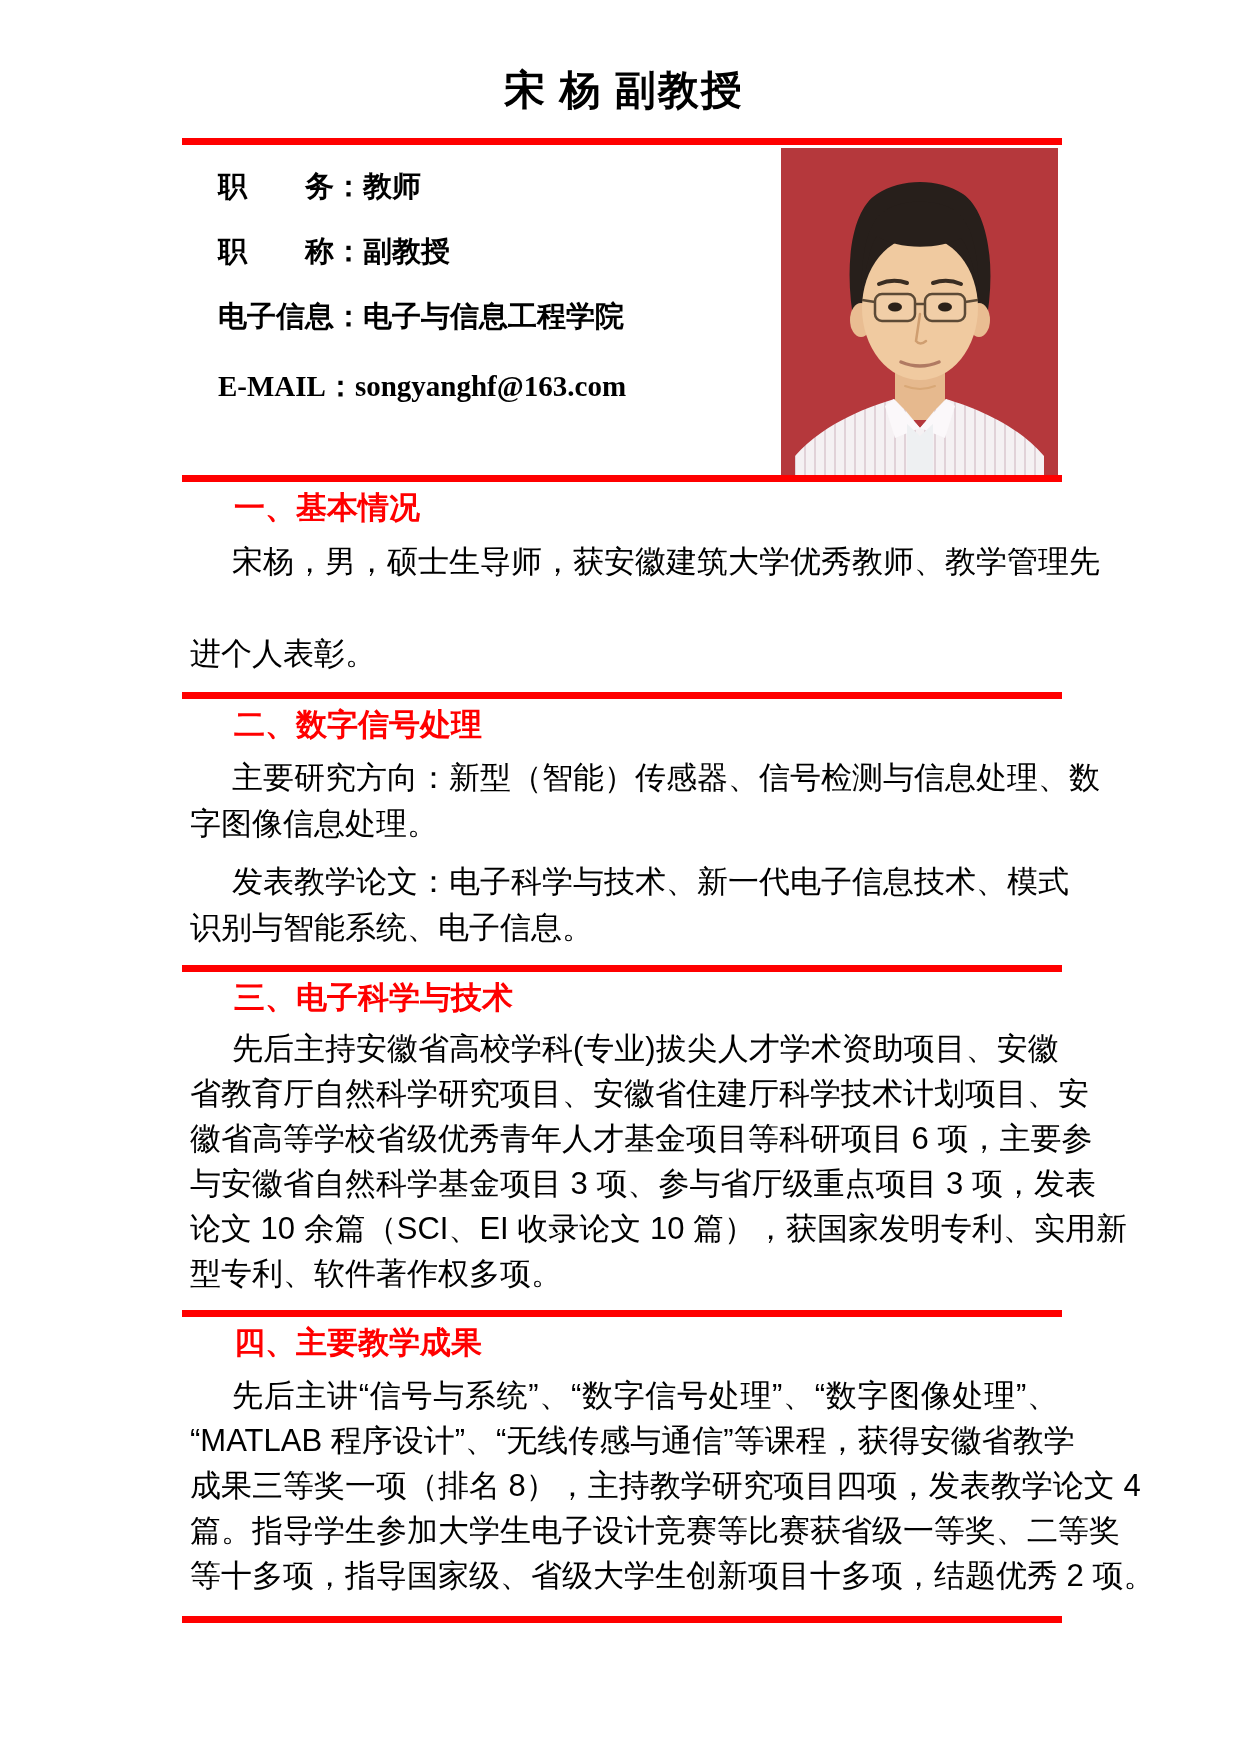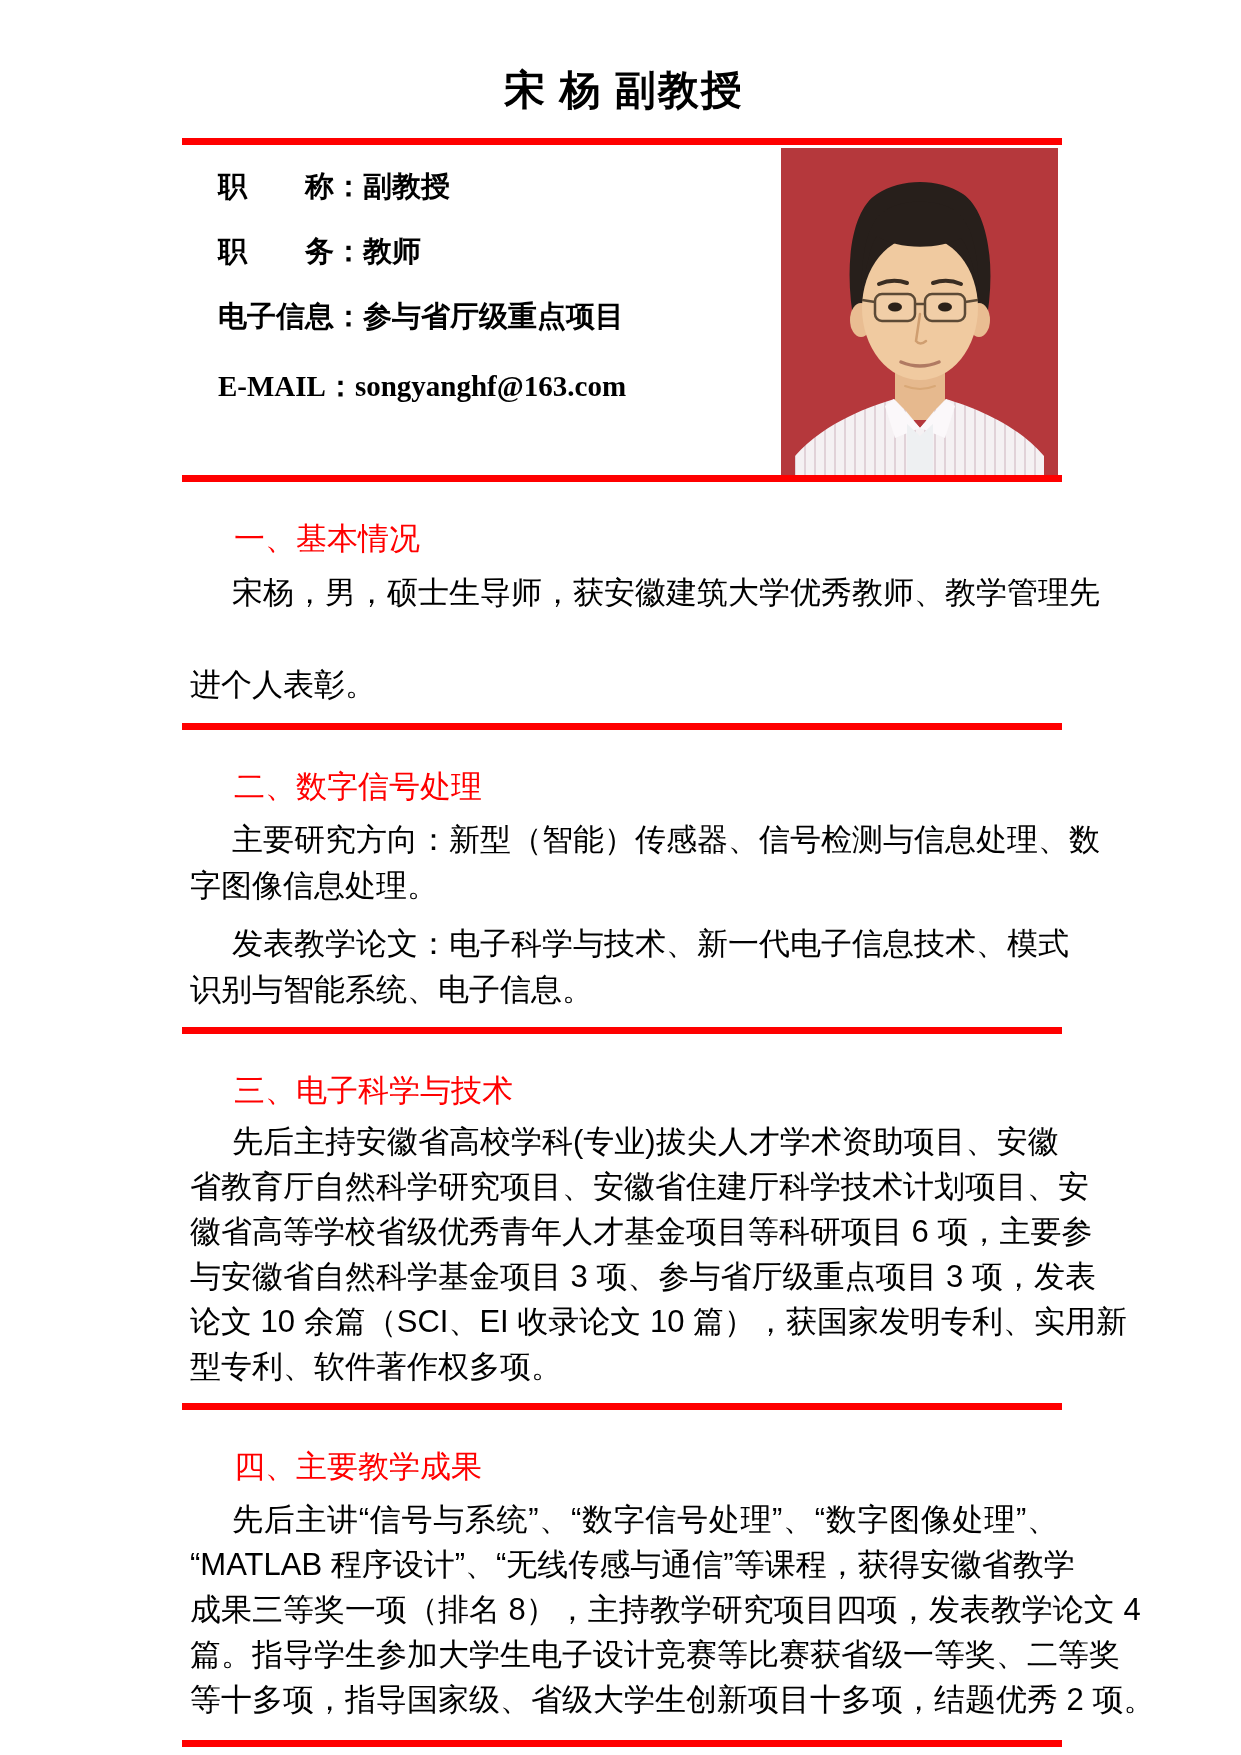--- a/index.html
+++ b/index.html
@@ -35,22 +35,22 @@
   .info-value { }
   .email-row {
     font-family:"Liberation Serif", serif; font-weight:bold;
     font-size:29px; margin-top:38px;
   }
   .photo-frame { flex:0 0 277px; width:277px; height:327px; }
   .photo-frame svg { display:block; width:277px; height:327px; }
 
   
   .sec-heading {
-    color:var(--accent); font-weight:normal; font-size:31px; line-height:36px;
-    padding-left:44px; margin-top:39px;
+    color:var(--accent); font-weight:bold; font-size:31px; line-height:36px;
+    padding-left:44px; margin-top:8px;
   }
   .para { margin-top:12px; font-size:31px; }
   .line {
     line-height:46px; text-align:justify; text-align-last:justify;
     white-space:nowrap; overflow:visible;
   }
   .para .line:last-child { text-align-last:auto; }
   .para .line.first { text-indent:42px; }
 
   
@@ -68,23 +68,23 @@
 
 <div class="container">
 
   <div class="doc-title">宋 杨  副教授</div>
 
   <div class="rule r-title"></div>
 
   <div class="top-row">
     <div class="profile-info">
 
-      <div class="info-row"><span class="info-label">职　　称：</span><span class="info-value">副教授</span></div>
-        <div class="info-row"><span class="info-label">职　　务：</span><span class="info-value">教师</span></div>
-        <div class="info-row"><span class="info-label">电子信息：</span><span class="info-value">参与省厅级重点项目</span></div>
+      <div class="info-row"><span class="info-label">职　　务：</span><span class="info-value">教师</span></div>
+        <div class="info-row"><span class="info-label">职　　称：</span><span class="info-value">副教授</span></div>
+        <div class="info-row"><span class="info-label">电子信息：</span><span class="info-value">电子与信息工程学院</span></div>
         <div class="info-row email-row">
         <span class="info-label">E-MAIL：</span><span class="info-value">songyanghf@163.com</span>
       </div>
     </div>
 
     <div class="photo-frame">
       <svg viewBox="0 0 277 327" xmlns="http://www.w3.org/2000/svg">
         <defs>
           <pattern id="shirtStripes" width="10" height="10" patternUnits="userSpaceOnUse">
             <rect width="10" height="10" fill="#f5f1f3"></rect>

